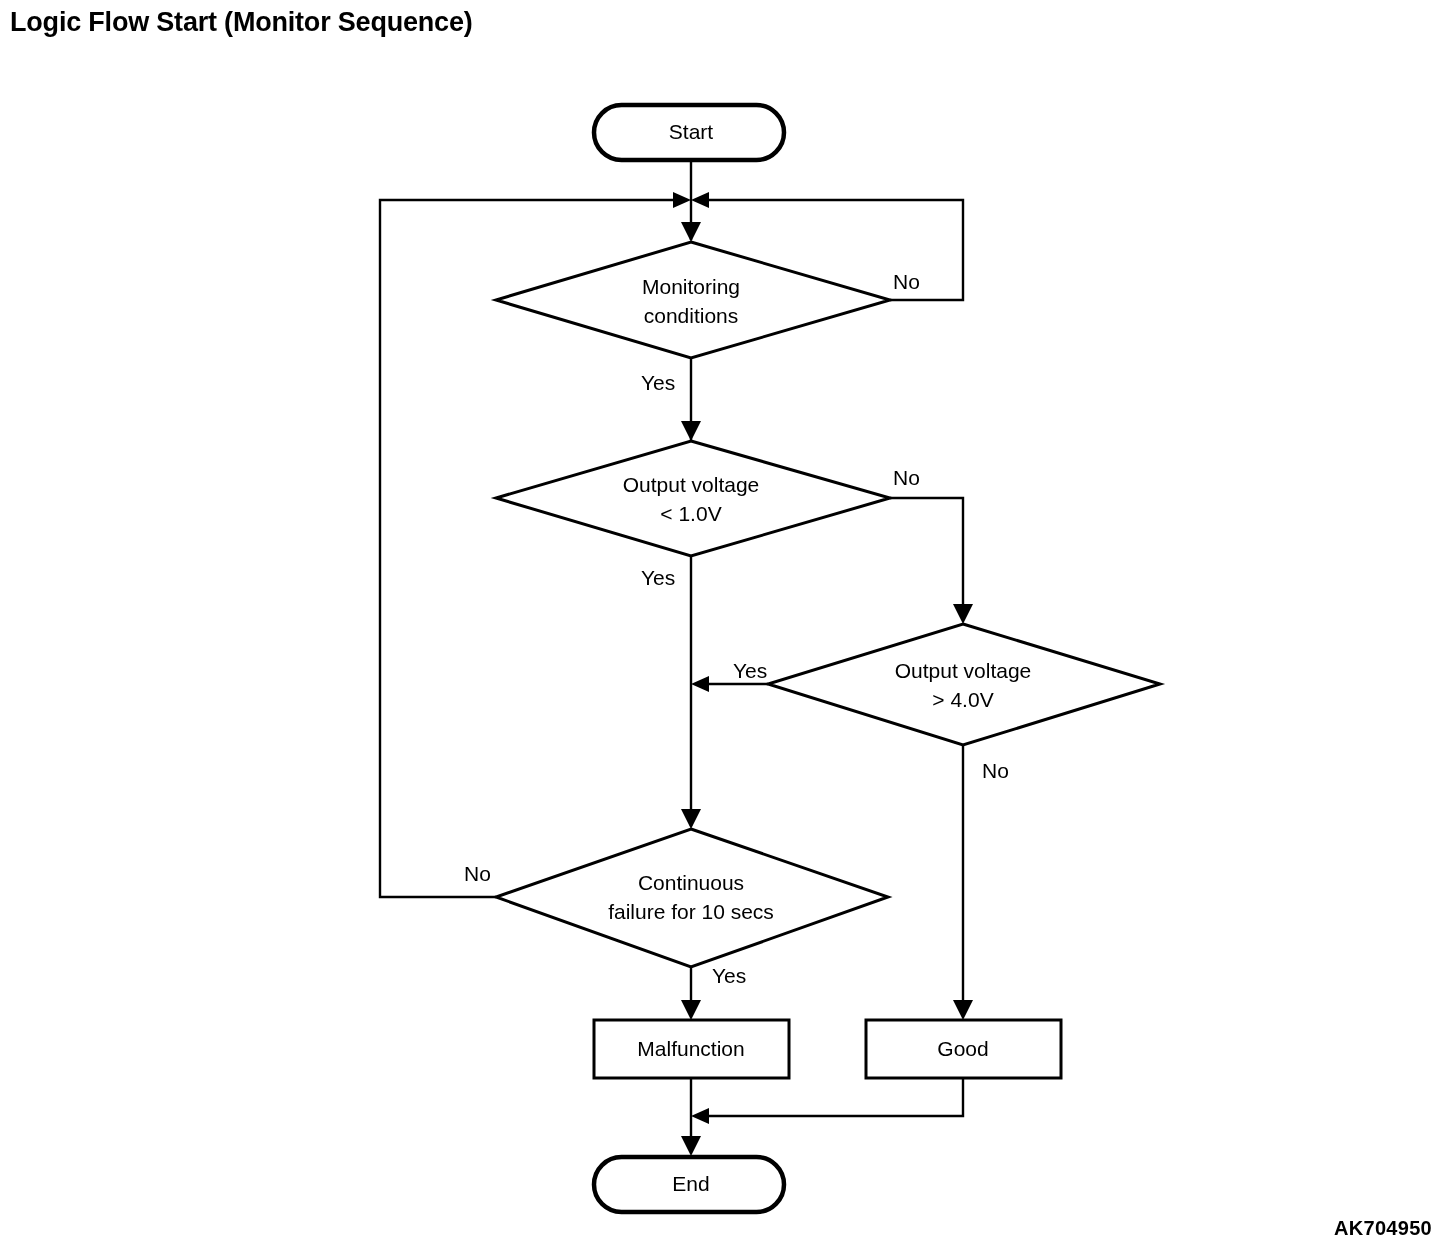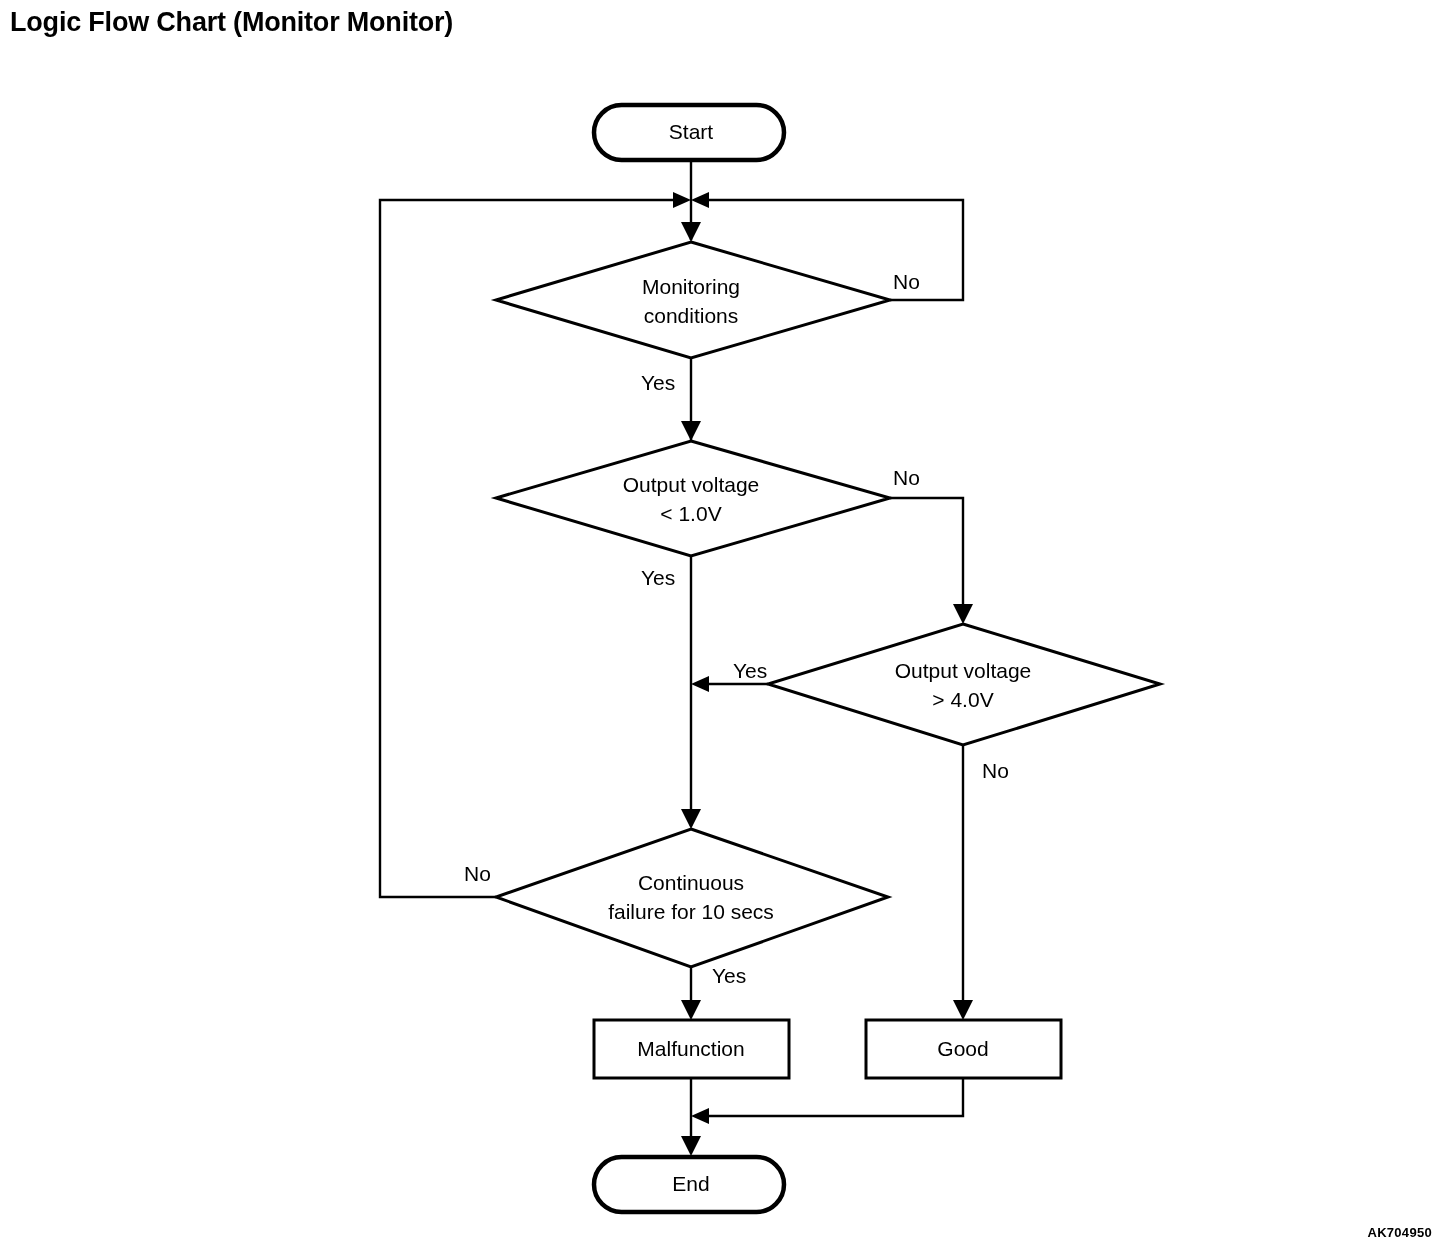--- a/index.html
+++ b/index.html
@@ -21,21 +21,21 @@
     top: 7px;
     font-size: 27px;
     font-weight: bold;
     letter-spacing: -0.2px;
     white-space: nowrap;
   }
   #watermark {
     position: absolute;
     right: 8px;
     bottom: 8px;
-    font-size: 13px;
+    font-size: 20px;
     font-weight: bold;
     letter-spacing: 0.3px;
   }
   #flow-svg {
     position: absolute;
     left: 0;
     top: 0;
     width: 1440px;
     height: 1248px;
   }
@@ -70,21 +70,21 @@
     fill: #000000;
   }
   .arrow-head {
     fill: #000000;
     stroke: none;
   }
 </style>
 </head>
 <body>
 
-<div id="page-title">Logic Flow Chart (Monitor Monitor)</div>
+<div id="page-title">Logic Flow Start (Monitor Sequence)</div>
 
 <svg id="flow-svg" viewBox="0 0 1440 1248" xmlns="http://www.w3.org/2000/svg">
 
   <line class="conn" x1="691" y1="160" x2="691" y2="240"></line>
 
   <path class="conn" d="M 496 897 L 380 897 L 380 200 L 675 200"></path>
   <polygon class="arrow-head" points="691,200 673,192 673,208"></polygon>
 
   <path class="conn" d="M 890 300 L 963 300 L 963 200 L 707 200"></path>
   <polygon class="arrow-head" points="691,200 709,192 709,208"></polygon>

